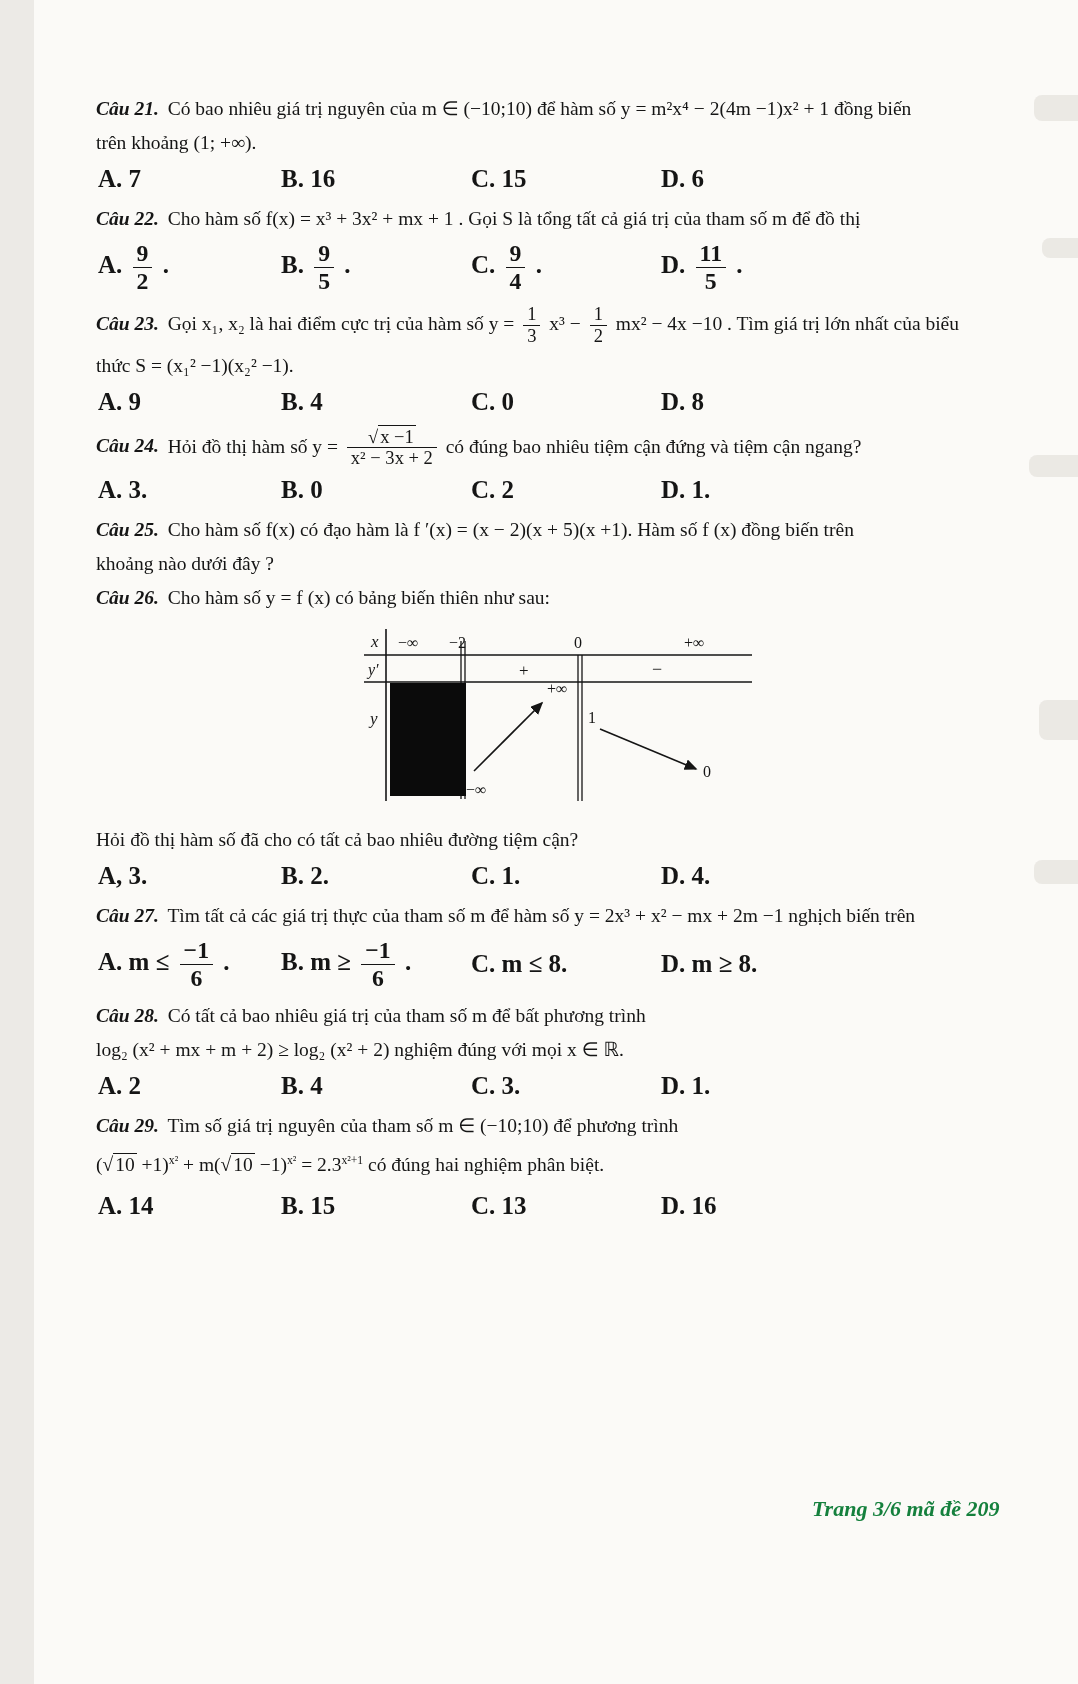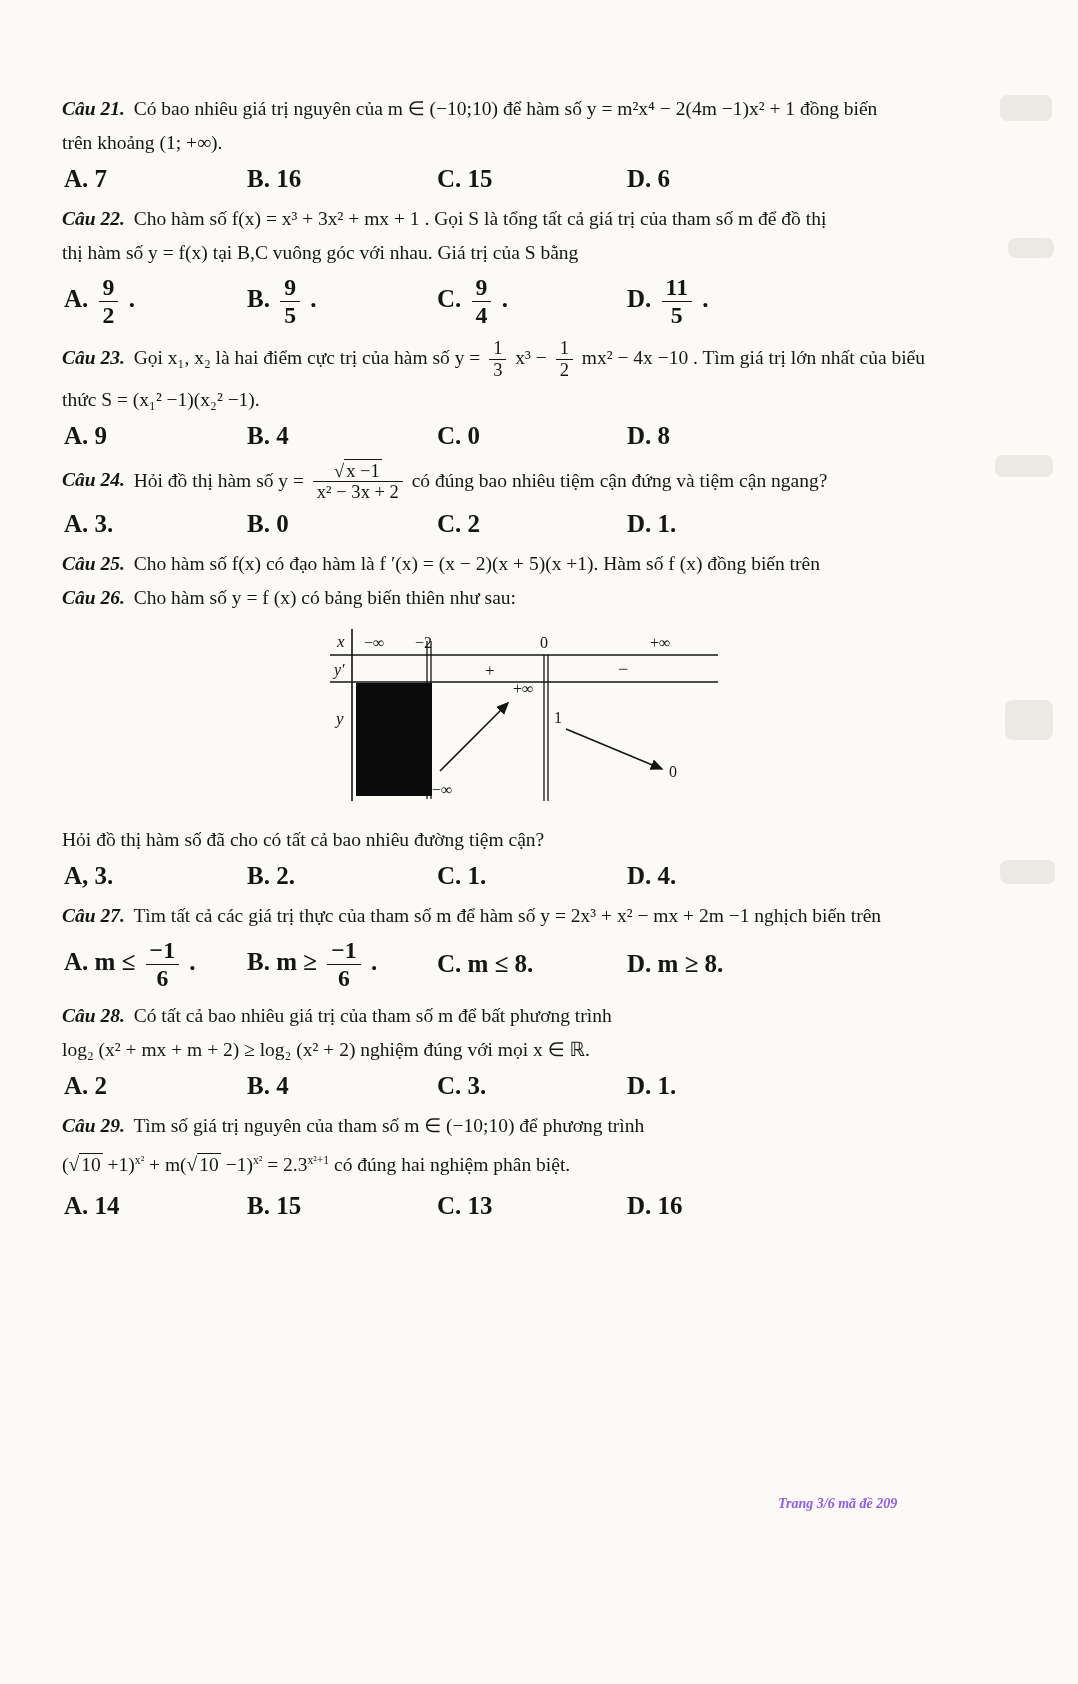--- a/index.html
+++ b/index.html
@@ -8,20 +8,21 @@
     background:#eceae6;
     font-family:"Liberation Serif", serif;
     color:#151515;
     position:relative;
     overflow:hidden;
   }
   .page {
     position:absolute; inset:0;
     background:#fbfaf7;
     padding:92px 70px 0 62px;
+    margin-left:34px;
   }
   .tline { font-size:19.5px; line-height:34px; white-space:nowrap; }
   .qlabel { font-weight:700; font-style:italic; padding-right:4px; }
   .opts {
     display:grid;
     grid-template-columns:183px 190px 190px auto;
     font-weight:700; font-size:25px; line-height:34px;
     align-items:center;
     margin:2px 0 6px 2px;
   }
@@ -33,22 +34,22 @@
   .tline .frac { font-weight:400; }
   .frac .num { border-bottom:1.6px solid #151515; padding:0 4px; }
   .frac .den { padding:0 4px; }
   .radicand { border-top:1.6px solid #151515; padding:0 2px; }
   sup { font-size:0.6em; vertical-align:super; line-height:0; }
   .formula-line { line-height:44px; }
   .bbt-wrap { margin:14px 0 10px 268px; }
   .after-table { margin-top:6px; }
   .footer {
     position:absolute; left:778px; top:1496px;
-    font-weight:700; font-style:italic; font-size:14px;
-    color:#8b5cf6;
+    font-weight:700; font-style:italic; font-size:22px;
+    color:#15803d;
   }
   .smudge { position:absolute; background:#dedbd5; border-radius:8px; opacity:.55; }
   svg text { font-family:"Liberation Serif", serif; fill:#151515; }
   .it { font-style:italic; }
 </style>
 </head>
 <body>
 
 <div class="page">
 
@@ -64,21 +65,20 @@
       <span>C. 15</span>
       <span>D. 6</span>
     </div>
   </section>
 
   <section>
     <div class="tline">
       <span class="qlabel">Câu 22.</span>
       <span>Cho hàm số f(x) = x³ + 3x² + mx + 1 . Gọi S là tổng tất cả giá trị của tham số m để đồ thị</span>
     </div>
-    <div class="tline">thị hàm số y = f(x) tại B,C vuông góc với nhau. Giá trị của S bằng</div>
     <div class="opts">
       <span>
         <span>A.</span>
         <span class="frac">
             <span class="num">9</span>
             <span class="den">2</span>
           </span>
         <span>.</span>
       </span>
       <span>
@@ -148,20 +148,21 @@
       <span>C. 2</span>
       <span>D. 1.</span>
     </div>
   </section>
 
   <section>
     <div class="tline">
       <span class="qlabel">Câu 25.</span>
       <span>Cho hàm số f(x) có đạo hàm là f ′(x) = (x − 2)(x + 5)(x +1). Hàm số f (x) đồng biến trên</span>
     </div>
+    <div class="tline">khoảng nào dưới đây ?</div>
   </section>
 
   <section>
     <div class="tline">
       <span class="qlabel">Câu 26.</span>
       <span>Cho hàm số y = f (x) có bảng biến thiên như sau:</span>
     </div>
 
     <div class="bbt-wrap">
       <svg width="390" height="180" viewBox="0 0 390 180">

